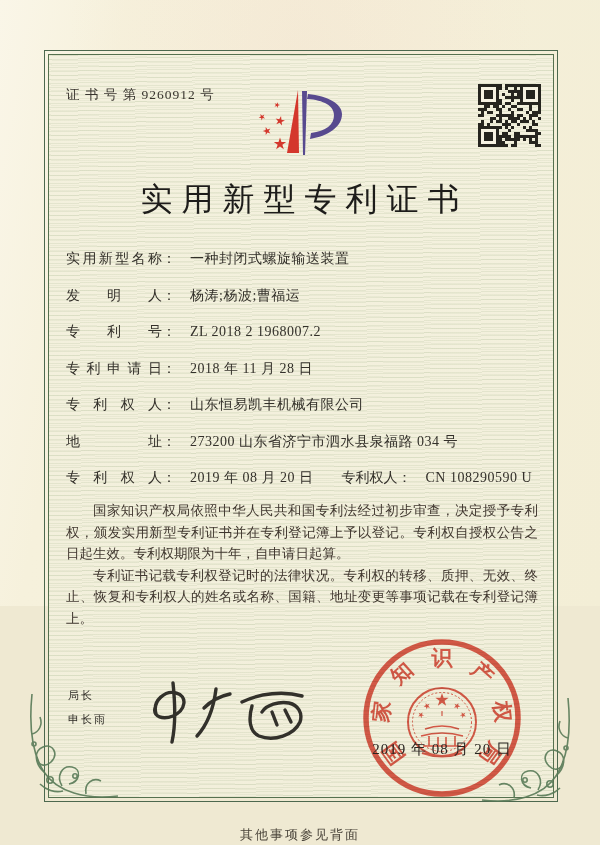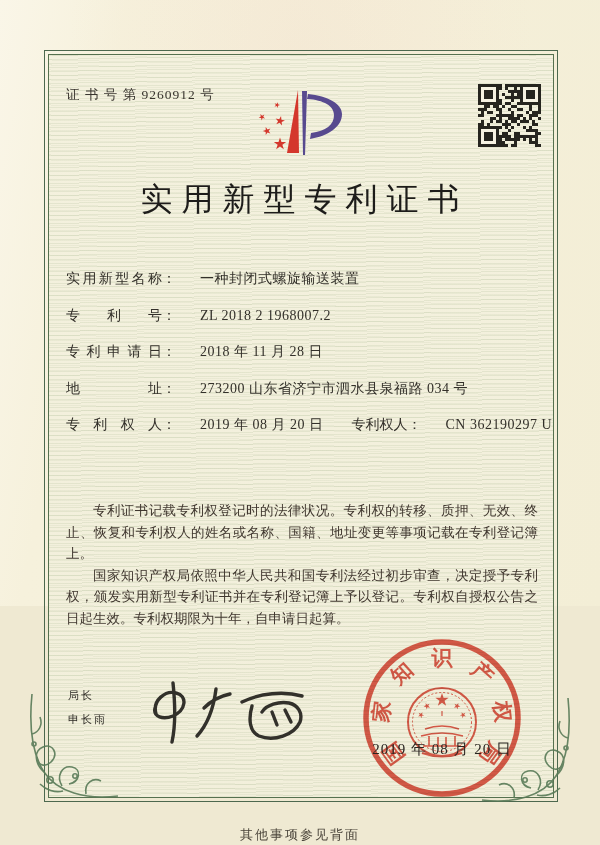--- a/index.html
+++ b/index.html
@@ -37,24 +37,24 @@
   .title{
     position:absolute;left:0;top:178px;width:600px;text-align:center;
     font-size:32px;font-weight:normal;color:#1d1c1a;
     letter-spacing:9px;text-indent:9px;
   }
   
   .fields{position:absolute;left:66px;top:250px;width:492px;color:#33302a;}
   .frow{height:20px;margin-bottom:16.5px;font-size:14px;white-space:nowrap;}
   .flabel{
     display:inline-block;width:96px;vertical-align:baseline;
-    text-align:justify;text-align-last:justify;margin-top:20px;
+    text-align:justify;text-align-last:justify;
   }
   .fsep{display:inline-block;}
-  .fvalue{margin-left:24px;letter-spacing:0.5px;}
+  .fvalue{margin-left:14px;letter-spacing:0.5px;}
   .fgroup2{margin-left:28px;}
   
   .paras{
     position:absolute;left:66px;top:500px;width:472px;
     font-size:13.5px;line-height:21.5px;color:#40372f;
     text-align:justify;
   }
   .paras p{margin:0;text-indent:2em;}
   
   .signer{position:absolute;left:68px;top:688px;font-size:11px;color:#2d2a25;}
@@ -272,36 +272,42 @@
       </svg>
   </div>
 
   <div class="title">实用新型专利证书</div>
 
   <div class="fields">
     <div class="frow">
       <span class="flabel">实用新型名称</span><span class="fsep">：</span><span class="fvalue">一种封闭式螺旋输送装置</span>
     </div>
     <div class="frow">
+      <span class="flabel">发明人</span><span class="fsep">：</span><span class="fvalue">杨涛;杨波;曹福运</span>
+    </div>
+    <div class="frow">
       <span class="flabel">专利号</span><span class="fsep">：</span><span class="fvalue">ZL 2018 2 1968007.2</span>
     </div>
     <div class="frow">
       <span class="flabel">专利申请日</span><span class="fsep">：</span><span class="fvalue">2018 年 11 月 28 日</span>
     </div>
     <div class="frow">
+      <span class="flabel">专利权人</span><span class="fsep">：</span><span class="fvalue">山东恒易凯丰机械有限公司</span>
+    </div>
+    <div class="frow">
       <span class="flabel">地址</span><span class="fsep">：</span><span class="fvalue">273200 山东省济宁市泗水县泉福路 034 号</span>
     </div>
     <div class="frow">
-      <span class="flabel">专利权人</span><span class="fsep">：</span><span class="fvalue">2019 年 08 月 20 日</span><span class="fgroup2"><span>专利权人</span><span class="fsep">：</span><span class="fvalue">CN 362190297 U</span></span>
+      <span class="flabel">专利权人</span><span class="fsep">：</span><span class="fvalue">2019 年 08 月 20 日</span><span class="fgroup2"><span>专利权人</span><span class="fsep">：</span><span class="fvalue">CN 108290590 U</span></span>
     </div>
   </div>
 
   <div class="paras">
+    <p>国家知识产权局依照中华人民共和国专利法经过初步审查，决定授予专利权，颁发实用新型专利证书并在专利登记簿上予以登记。专利权自授权公告之日起生效。专利权期限为十年，自申请日起算。</p>
     <p>专利证书记载专利权登记时的法律状况。专利权的转移、质押、无效、终止、恢复和专利权人的姓名或名称、国籍、地址变更等事项记载在专利登记簿上。</p>
-    <p>国家知识产权局依照中华人民共和国专利法经过初步审查，决定授予专利权，颁发实用新型专利证书并在专利登记簿上予以登记。专利权自授权公告之日起生效。专利权期限为十年，自申请日起算。</p>
   </div>
 
   <div class="signer">
     <div>局长</div>
     <div>申长雨</div>
   </div>
 
   <div class="signature">
     <svg width="178" height="72" viewBox="0 0 178 72">
       <g fill="none" stroke="#23211d" stroke-width="3.4" stroke-linecap="round" stroke-linejoin="round" opacity="0.92">

